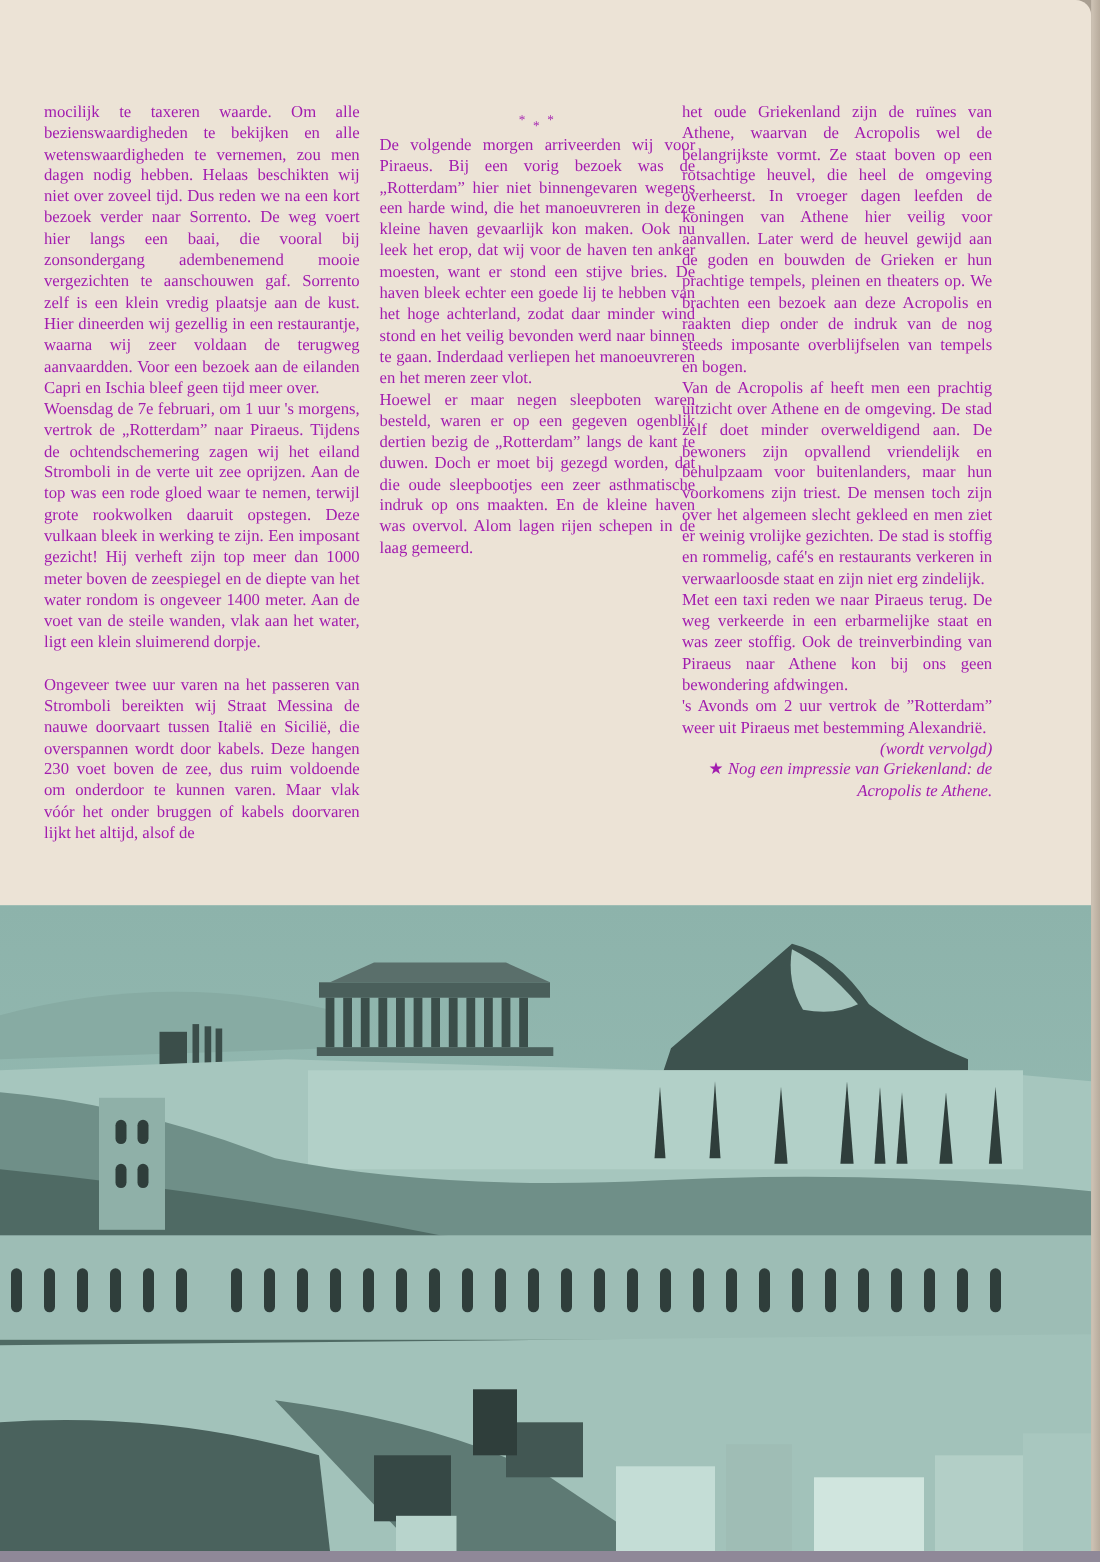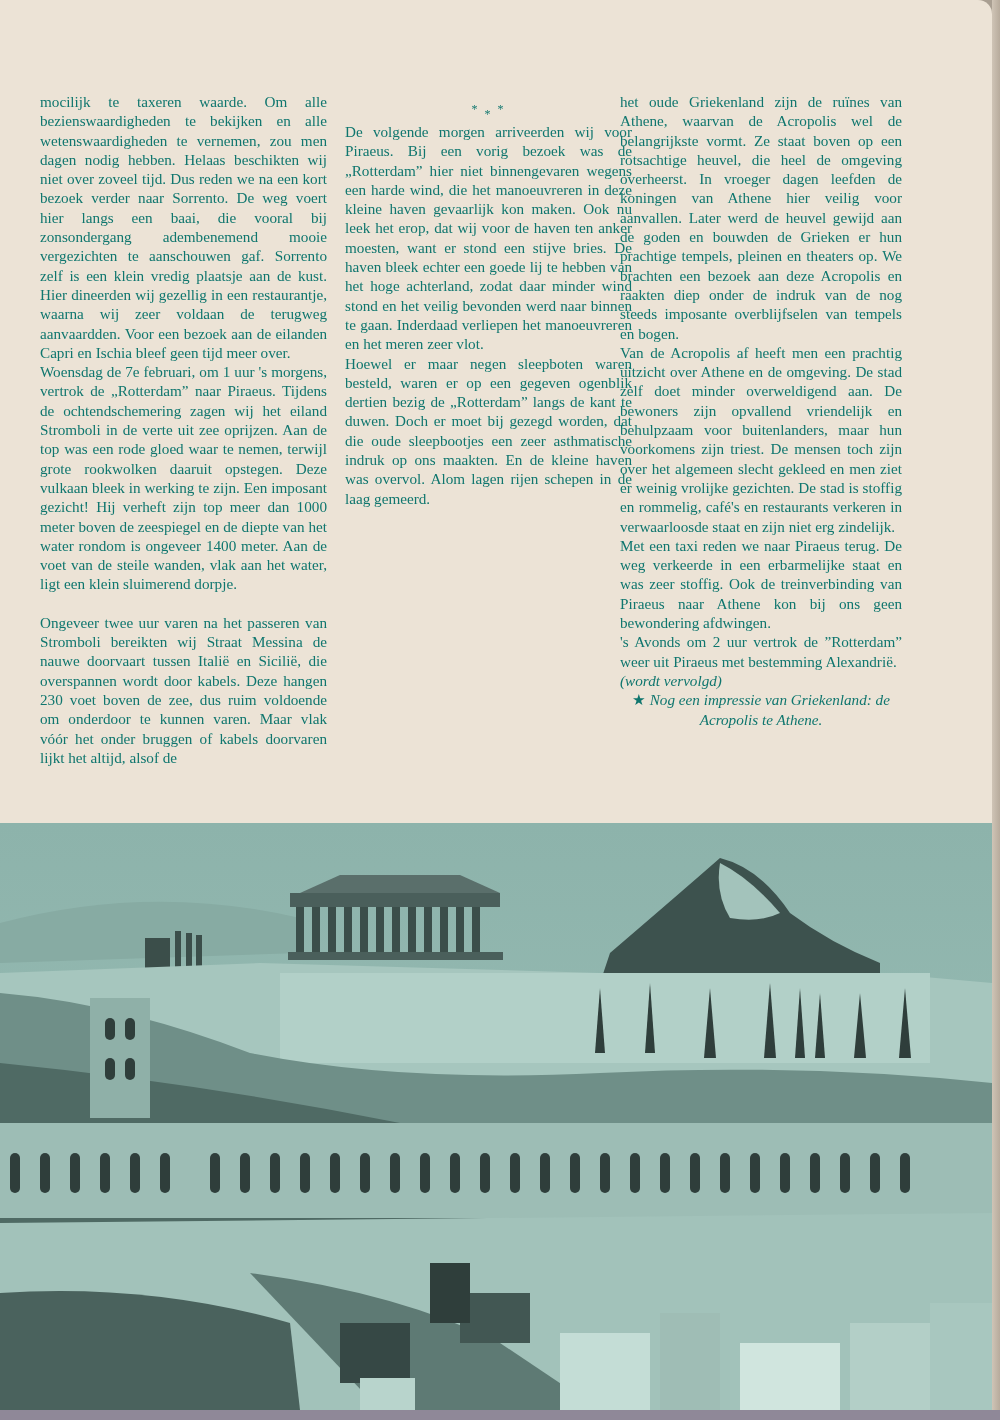--- a/index.html
+++ b/index.html
@@ -21,32 +21,32 @@
   }
   .bottom-strip {
     position: absolute; left: 0; top: 1410px; width: 1000px; height: 10px;
     background: #8f8898;
   }
   .columns {
     position: absolute; left: 40px; top: 92px; width: 892px; height: 730px;
   }
   .col {
     position: absolute; top: 0; width: 287px;
-    font-size: 15.2px; line-height: 19.3px; color: #0f766e;
+    font-size: 15.2px; line-height: 19.3px; color: #a21caf;
     text-align: justify; hyphens: manual; font-family: Liberation Serif, serif;
   }
   .col1 { left: 0; }
   .col2 { left: 305px; }
   .col3 { left: 580px; width: 282px; }
   .col p { margin: 0; }
   .gap { height: 19px; }
   .stars { text-align: center; margin: 12px 0 8px 0; font-size: 12px; letter-spacing: 2px; line-height: 10px; }
   .stars .mid { position: relative; top: 5px; }
-  .sig { font-style: italic; margin-top: 4px; }
-  .caption { font-style: italic; margin-top: 38px; text-align: center; }
+  .sig { text-align: right; font-style: italic; margin-top: 4px; }
+  .caption { font-style: italic; margin-top: 38px; text-align: right; }
   .caption .star { font-style: normal; margin-right: 4px; }
   .photo {
     position: absolute; left: 0; top: 823px; width: 992px; height: 587px;
     background: #8fb5ad;
     overflow: hidden;
   }
   .photo svg { display: block; }
 </style>
 </head>
 <body>

